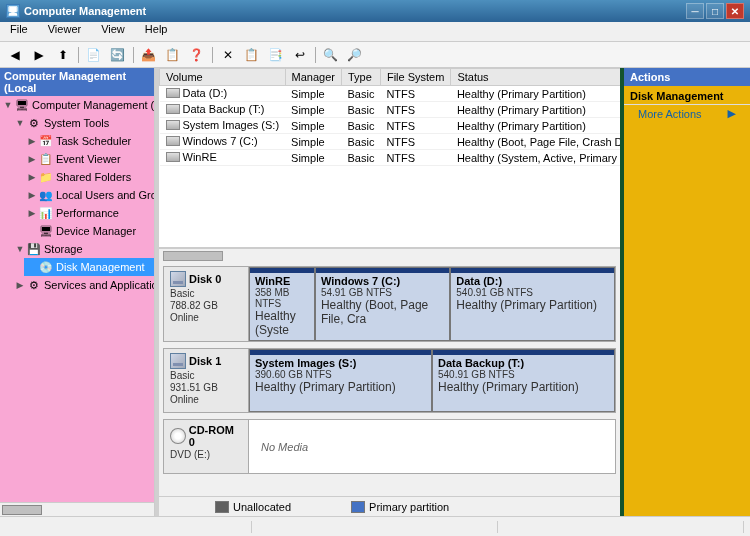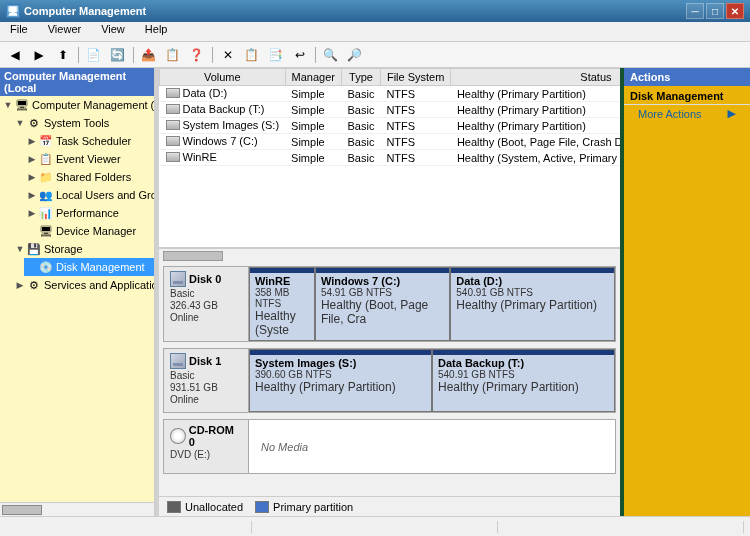--- a/index.html
+++ b/index.html
@@ -104,21 +104,21 @@
     
     .main-layout {
       display: flex;
       height: calc(536px - 22px - 20px - 26px - 20px);
     }
 
     
     .left-panel {
       width: 155px;
       min-width: 155px;
-      background: #fef9c3;
+      background: #f9a8d4;
       border-right: 1px solid #ccc;
       overflow-y: auto;
       overflow-x: auto;
     }
     .tree-header {
       background: #4472c4;
       color: white;
       padding: 2px 4px;
       font-size: 11px;
       font-weight: bold;
@@ -183,21 +183,21 @@
     }
     table {
       width: 100%;
       border-collapse: collapse;
       font-size: 11px;
     }
     table thead th {
       background: #e8e8e8;
       border: 1px solid #ccc;
       padding: 2px 6px;
-      text-align: center;
+      text-align: left;
       font-weight: normal;
       white-space: nowrap;
       cursor: pointer;
       position: sticky;
       top: 0;
       z-index: 1;
       margin-top: 18px;
     }
     table tbody td {
       border-bottom: 1px solid #f0f0f0;
@@ -340,20 +340,21 @@
       display: flex;
       align-items: center;
       padding: 0 8px;
       gap: 12px;
       font-size: 11px;
     }
     .legend-item {
       display: flex;
       align-items: center;
       gap: 4px;
+      margin-left: 48px;
     }
     .legend-box {
       width: 14px;
       height: 12px;
       border: 1px solid #777;
     }
 
     
     .actions-panel {
       width: 130px;
@@ -580,21 +581,21 @@
 
     <div class="disk-panels-container">
 
       <div class="disk-panel">
         <div class="disk-info">
           <div class="disk-info-title">
             <span class="disk-icon-med"></span>
             <span>Disk 0</span>
           </div>
           <div class="disk-info-sub">Basic</div>
-          <div class="disk-info-sub">326.43 GB</div>
+          <div class="disk-info-sub">788.82 GB</div>
           <div class="disk-info-sub">Online</div>
         </div>
         <div class="disk-partitions">
           <div class="disk-partition blue-header" style="width:18%; background: #c8d4e8;">
             <div class="dp-name">WinRE</div>
             <div class="dp-size">358 MB NTFS</div>
             <div class="dp-status">Healthy (Syste</div>
           </div>
           <div class="disk-partition blue-header" style="width:37%; background: #c8d4e8;">
             <div class="dp-name">Windows 7 (C:)</div>

